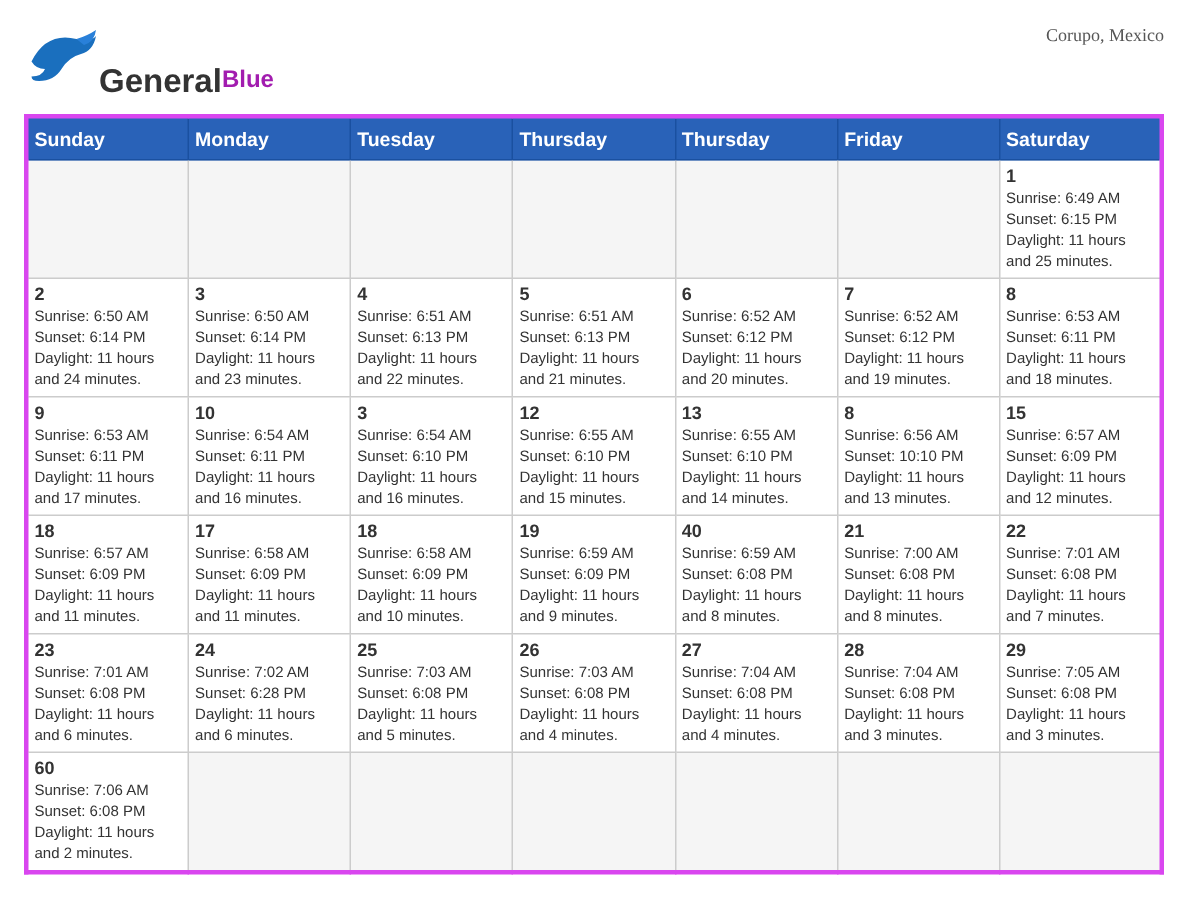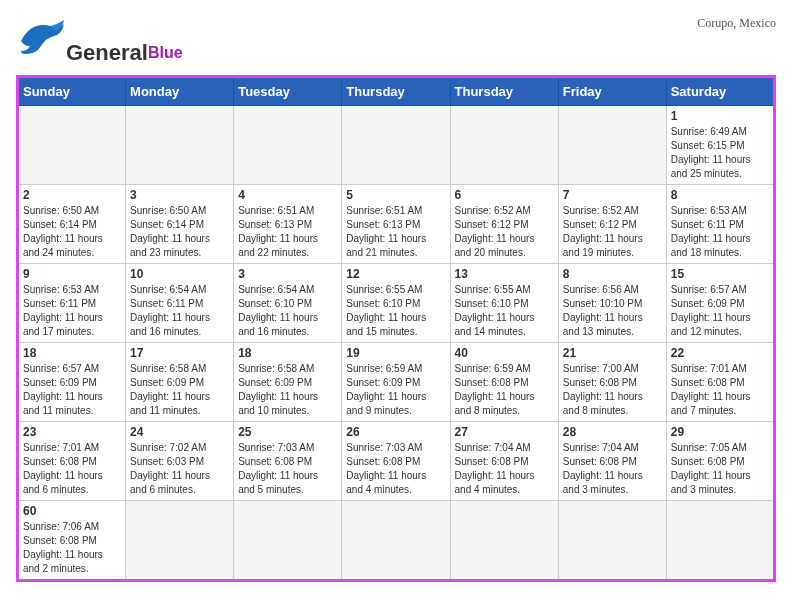--- a/index.html
+++ b/index.html
@@ -290,21 +290,21 @@
         <td>
           <span class="day-number">23</span>
           <div class="day-info" style="white-space: pre-line;">Sunrise: 7:01 AM
 Sunset: 6:08 PM
 Daylight: 11 hours
 and 6 minutes.</div>
         </td>
         <td>
           <span class="day-number">24</span>
           <div class="day-info" style="white-space: pre-line;">Sunrise: 7:02 AM
-Sunset: 6:03 PM
+Sunset: 6:28 PM
 Daylight: 11 hours
 and 6 minutes.</div>
         </td>
         <td>
           <span class="day-number">25</span>
           <div class="day-info" style="white-space: pre-line;">Sunrise: 7:03 AM
 Sunset: 6:08 PM
 Daylight: 11 hours
 and 5 minutes.</div>
         </td>

